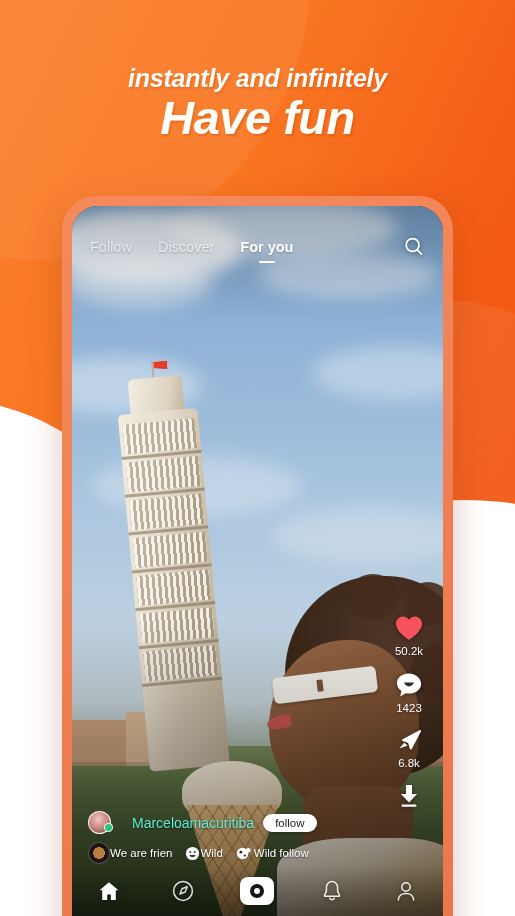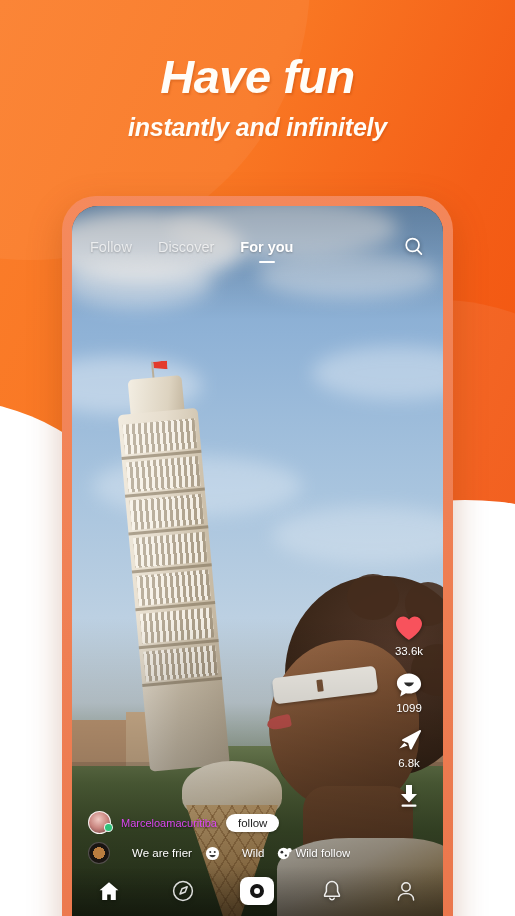--- a/index.html
+++ b/index.html
@@ -252,37 +252,37 @@
   #avatar {
     position:relative; width:23px; height:23px; border-radius:50%;
     background:radial-gradient(circle at 45% 35%, #f0c9c2 0%, #c9857f 50%, #6b3e3f 100%);
     border:1.5px solid rgba(255,255,255,.9); flex:none;
   }
   #verified-badge {
     position:absolute; right:-3px; bottom:1px; width:9px; height:9px; border-radius:50%;
     background:#2fc27a; border:1px solid rgba(255,255,255,.9);
   }
   #username {
-    margin-left:10px; font-size:11px; color:#d946ef; font-weight:500;
+    margin-left:21px; font-size:14px; color:#5eead4; font-weight:500;
     text-shadow:0 1px 2px rgba(0,0,0,.55); white-space:nowrap;
   }
   #follow-button {
     margin-left:9px; padding:3px 12px; border-radius:13px; background:#ffffff;
     font-size:11.5px; color:#222222; white-space:nowrap;
     box-shadow:0 1px 3px rgba(0,0,0,.3);
   }
   #caption-text {
     font-size:13.5px; line-height:1.32; color:#ffffff;
     text-shadow:0 1px 2px rgba(0,0,0,.6);
     max-width:262px;
   }
   #tag-row { display:flex; align-items:center; margin-top:8px; }
   .tag { display:flex; align-items:center; margin-right:13px; max-width:104px; }
   .tag-label {
-    font-size:11.5px; color:#ffffff; margin-left:22px;
+    font-size:11.5px; color:#ffffff; margin-left:0;
     text-shadow:0 1px 2px rgba(0,0,0,.6);
     white-space:nowrap; overflow:hidden; text-overflow:clip;
   }
   #music-disc {
     width:22px; height:22px; border-radius:50%; flex:none;
     background:radial-gradient(circle at 50% 50%, #b97d3f 0 6px, #1a1512 6px 100%);
     border:1px solid rgba(255,255,255,.25);
     position:relative;
   }
   .mask-icon, .effect-icon { width:15px; height:15px; flex:none; }
@@ -310,22 +310,22 @@
 <div id="promo-bg">
   <div class="bg-orange"></div>
   <div class="bg-blob-tl"></div>
   <div class="bg-blob-br"></div>
   <div class="bg-curve-left"></div>
   <div class="bg-curve-right"></div>
   <div class="bg-base-white"></div>
 </div>
 
 <div id="headline-block">
+  <div id="headline-sub">instantly and infinitely</div>
   <div id="headline-main">Have fun</div>
-  <div id="headline-sub">instantly and infinitely</div>
 </div>
 
 <div id="phone-frame">
   <div id="phone-screen">
 
     <div class="sky">
       <div class="cloud c1"></div>
       <div class="cloud c2"></div>
       <div class="cloud c3"></div>
       <div class="cloud c4"></div>
@@ -399,29 +399,29 @@
         </svg>
       </div>
     </div>
 
     <div id="action-rail">
 
       <div class="action-item">
         <svg width="30" height="28" viewBox="0 0 30 28" class="icon-shadow">
           <path d="M15 26C15 26 2 18.2 2 9.8 2 5.6 5.3 2.4 9.2 2.4c2.4 0 4.6 1.3 5.8 3.3 1.2-2 3.4-3.3 5.8-3.3 3.9 0 7.2 3.2 7.2 7.4C28 18.2 15 26 15 26z" fill="#F8525C"></path>
         </svg>
-        <div class="action-count">33.6k</div>
+        <div class="action-count">50.2k</div>
       </div>
 
       <div class="action-item">
         <svg width="28" height="28" viewBox="0 0 28 28" class="icon-shadow">
           <path d="M14 2.6C7.1 2.6 1.9 6.9 1.9 12.2c0 3.1 1.8 5.9 4.6 7.7L5.2 25.4l5.7-3.1c1 .2 2 .3 3.1.3 6.9 0 12.1-4.3 12.1-9.6S20.9 2.6 14 2.6z" fill="#ffffff"></path>
           <path d="M9 11.6c.9 2.4 2.8 3.8 5 3.8s4.1-1.4 5-3.8z" fill="#2a2a2a"></path>
         </svg>
-        <div class="action-count">1099</div>
+        <div class="action-count">1423</div>
       </div>
 
       <div class="action-item">
         <svg width="28" height="26" viewBox="0 0 28 26" class="icon-shadow">
           <path d="M24.5 2.2L7.6 11.2c-.8.4-.8 1.6.1 1.9l4.9 1.7c.4.1.7.5.8.9l1.4 5.1c.3.9 1.5 1 2 .2L25.9 3.5c.5-.8-.5-1.7-1.4-1.3z" fill="#ffffff"></path>
           <path d="M9.3 14.8l-5 5.6 8.3-2.8z" fill="#ffffff"></path>
         </svg>
         <div class="action-count">6.8k</div>
       </div>
 

